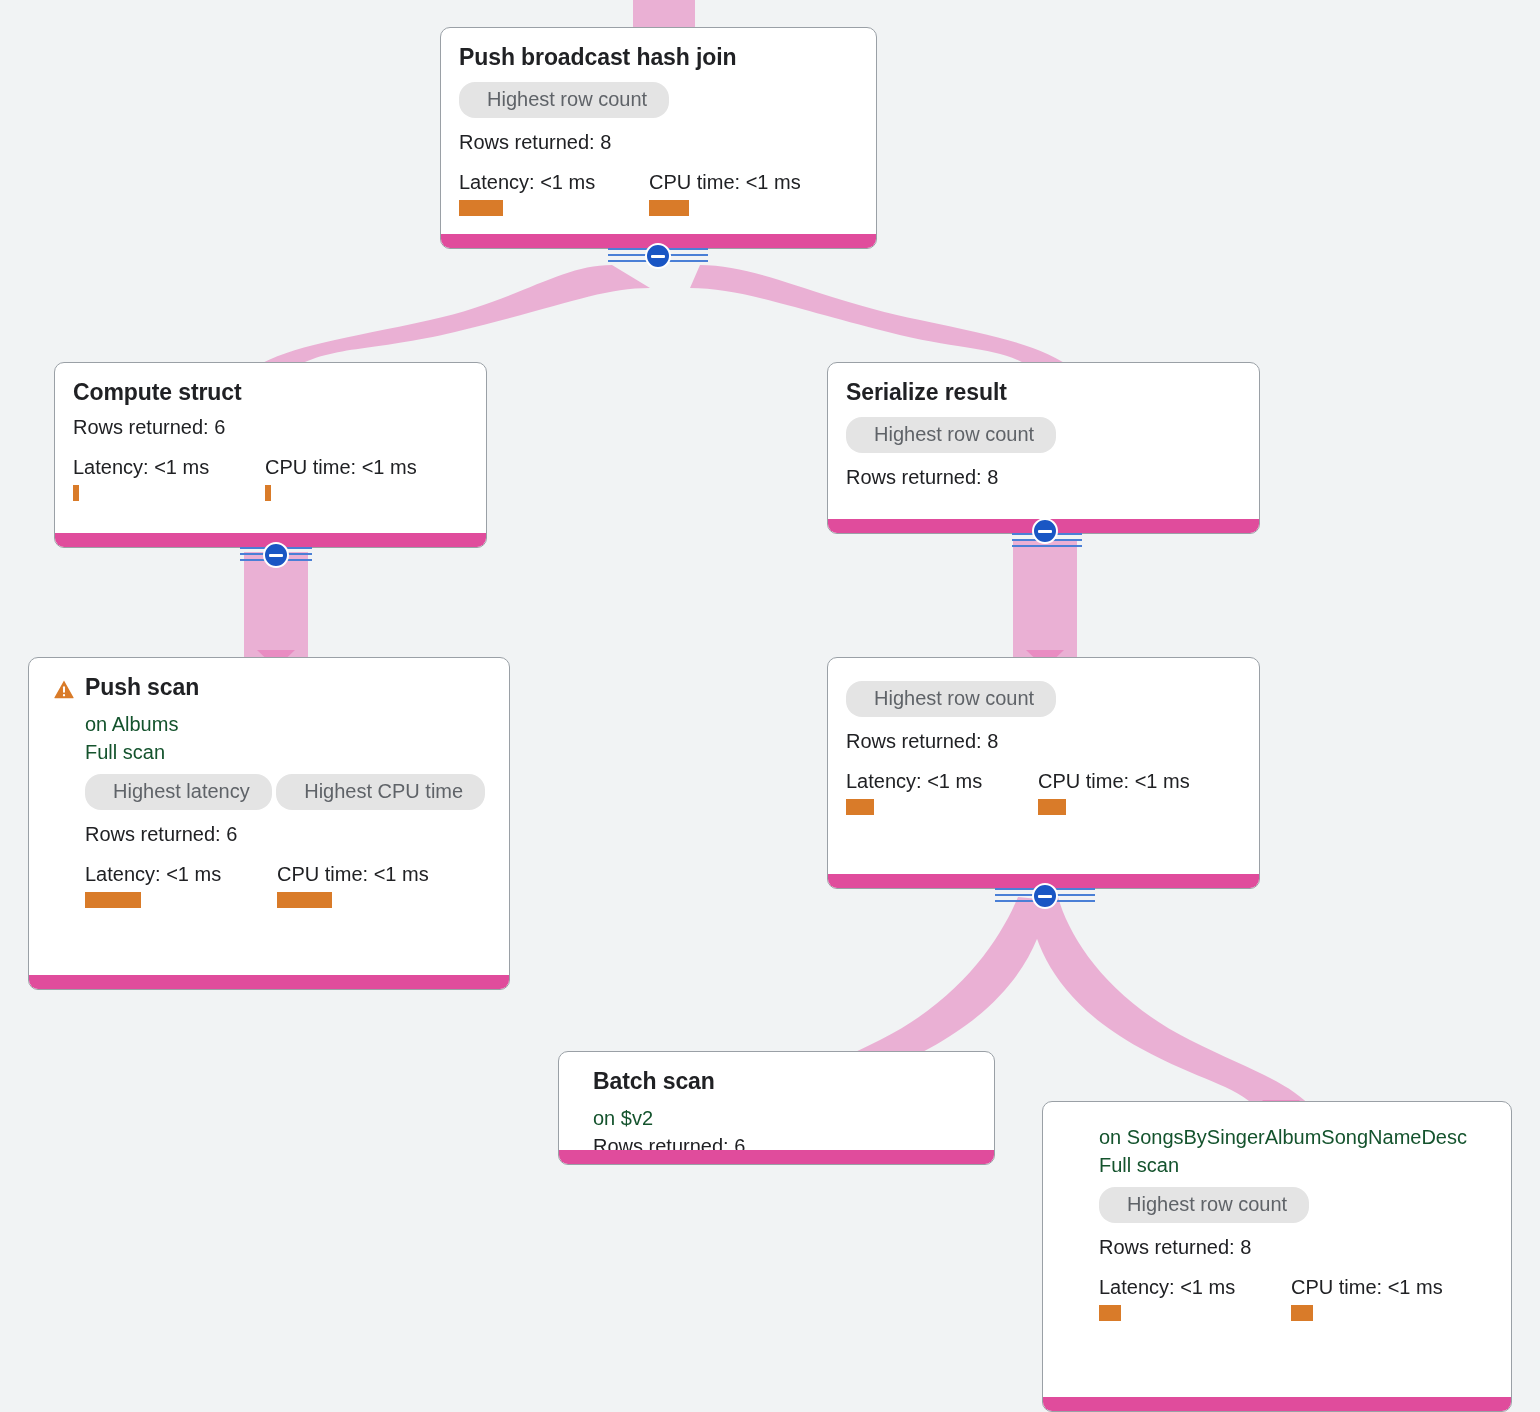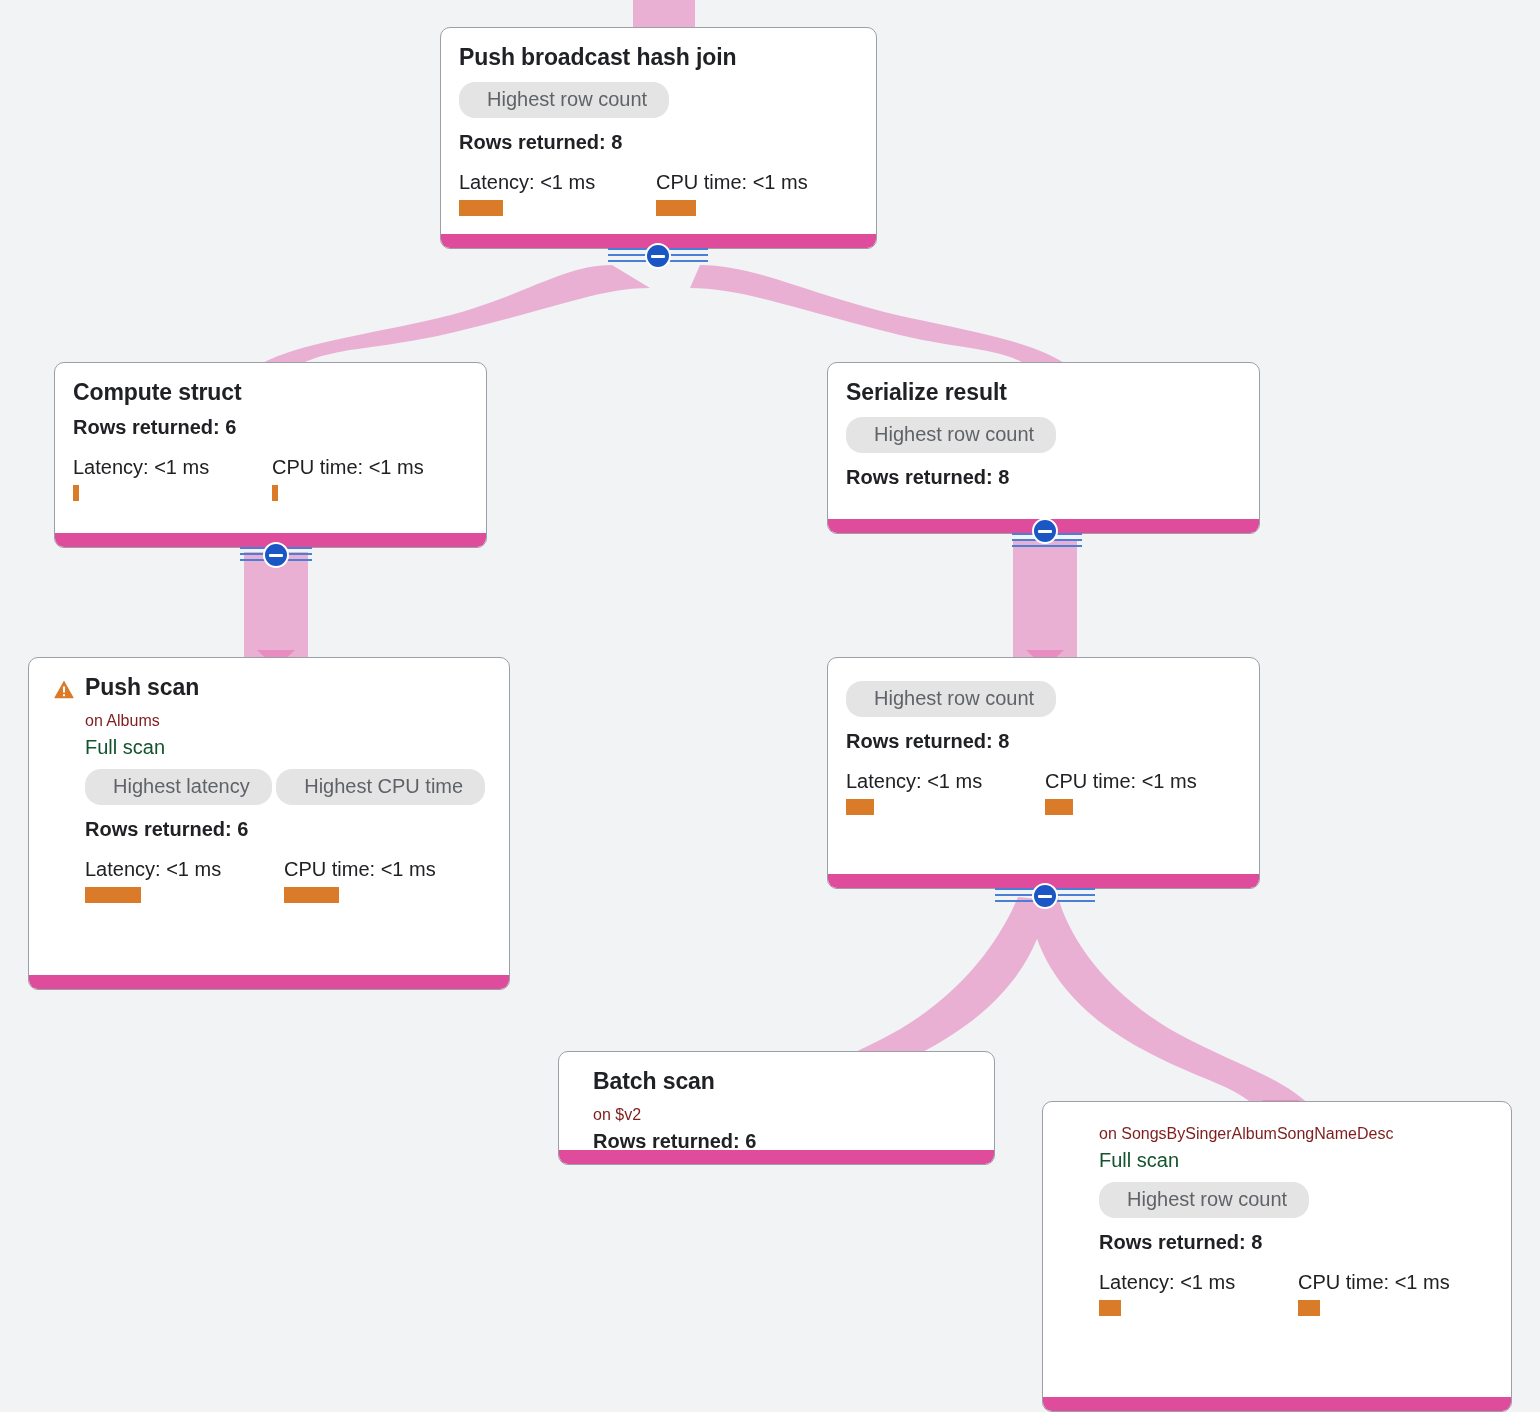--- a/index.html
+++ b/index.html
@@ -57,22 +57,22 @@
     margin-top: 6px;
   }
   .node-title {
     font-size: 23px;
     font-weight: bold;
     color: #202124;
     line-height: 1.35;
     letter-spacing: -0.1px;
   }
   .sub-on {
-    font-size: 16px;
-    color: #7f1d1d;
+    font-size: 20px;
+    color: #14532d;
     margin-top: 8px;
     line-height: 1.3;
     white-space: nowrap;
   }
   .sub-muted {
     font-size: 20px;
     color: #14532d;
     margin-top: 2px;
     line-height: 1.3;
   }
@@ -84,26 +84,24 @@
     font-size: 20px;
     padding: 6px 22px 7px 28px;
     margin-top: 9px;
     line-height: 1.15;
   }
   .rows {
     font-size: 20px;
     color: #202124;
     margin-top: 11px;
     line-height: 1.3;
-    font-weight: bold;
   }
   .metrics {
     display: flex;
     margin-top: 14px;
-    gap: 7px;
   }
   .metric {
     display: flex;
     flex-direction: column;
   }
   .metric-label {
     font-size: 20px;
     color: #202124;
     line-height: 1.3;
     white-space: nowrap;

